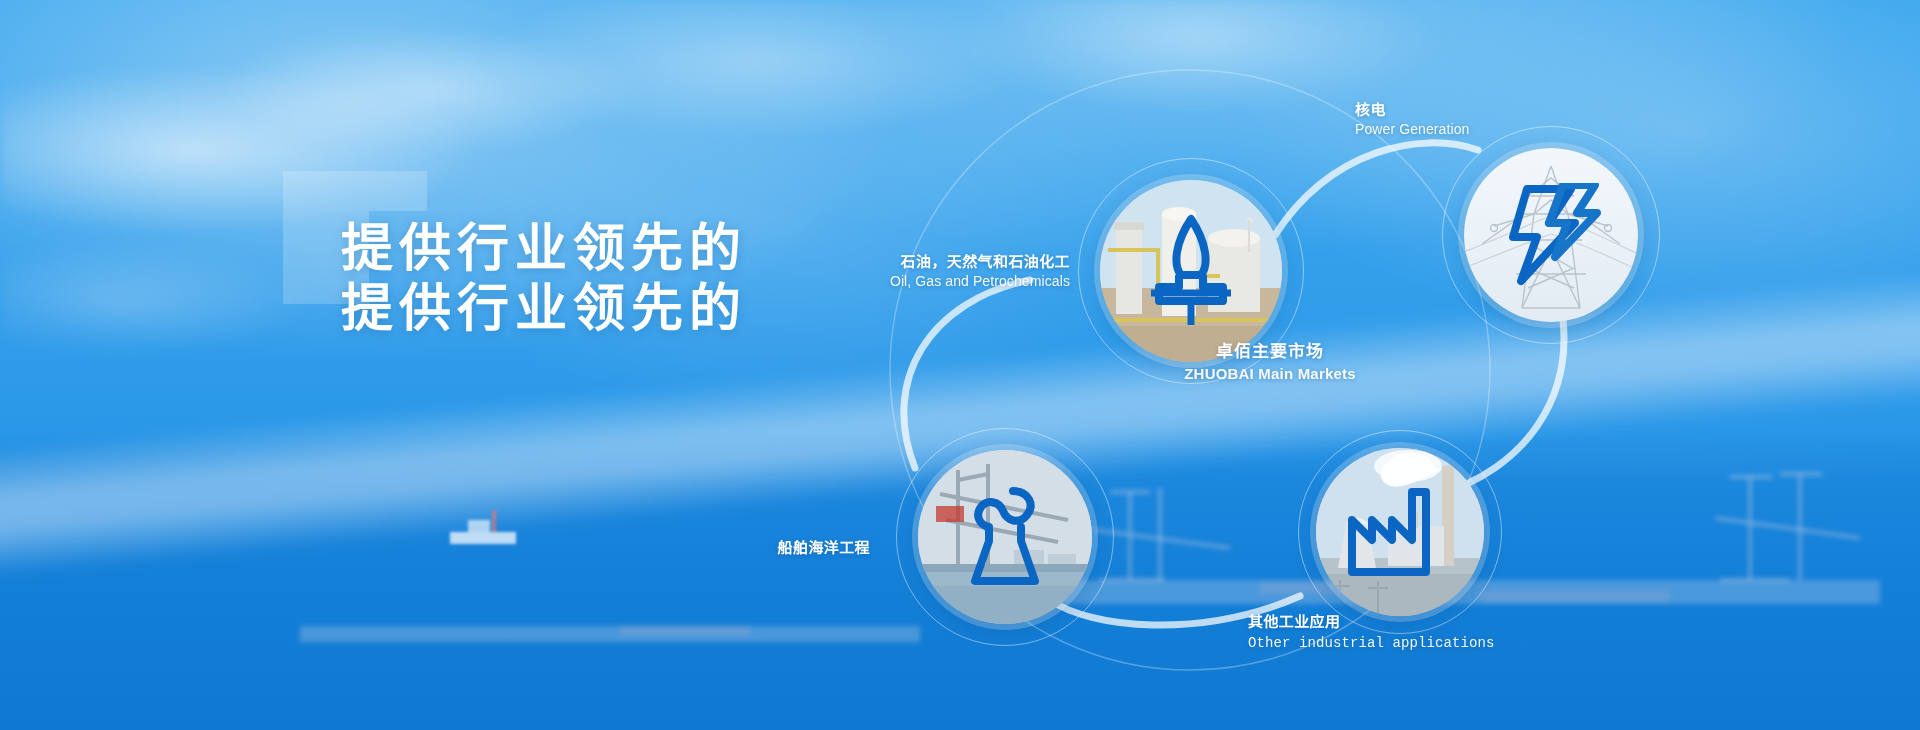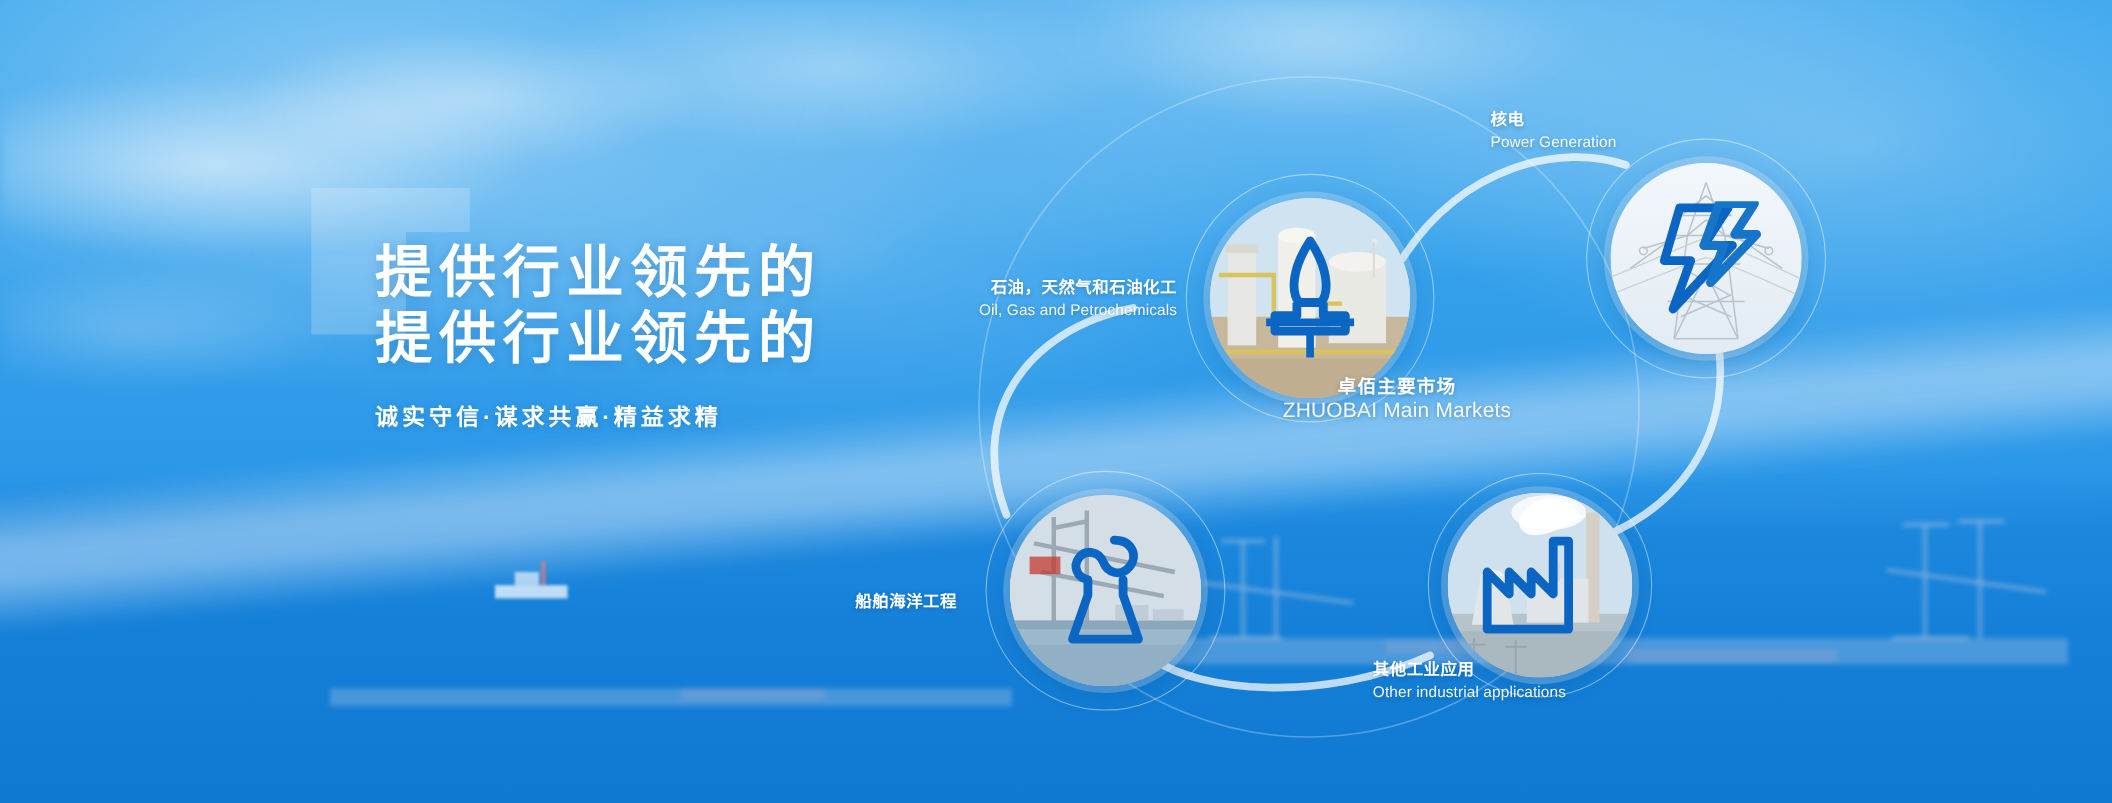--- a/index.html
+++ b/index.html
@@ -148,21 +148,21 @@
     text-shadow:0 1px 4px rgba(10,60,110,.32);
   }
   .label .en {
     font-size:14px; font-weight:400; color:rgba(255,255,255,.94); line-height:19px;
     letter-spacing:.1px;
     text-shadow:0 1px 4px rgba(10,60,110,.32);
   }
   .label.right-align { text-align:right; }
   .label.center-align { text-align:center; }
   .label-center .cn { font-size:17px; line-height:24px; letter-spacing:1px; }
-  .label-center .en { font-size:19px; font-weight:400; letter-spacing:.2px; }
+  .label-center .en { font-size:15px; font-weight:700; letter-spacing:.2px; }
 </style>
 </head>
 <body>
 
 <div class="banner">
 
   <div class="bg-sky"></div>
   <div class="bg-clouds"></div>
   <div class="hills"></div>
   <div class="bg-sea"></div>
@@ -191,21 +191,20 @@
     <rect x="28" y="14" width="22" height="12" fill="rgba(255,255,255,.7)"></rect>
     <rect x="52" y="4" width="4" height="22" fill="rgba(230,120,120,.8)"></rect>
   </svg>
 
   <div class="copy-block">
     <div class="corner-mark"></div>
     <div class="headline">
       <span>提供行业领先的</span>
       <span>提供行业领先的</span>
     </div>
-    <div class="tagline">诚实守信·谋求共赢·精益求精</div>
   </div>
 
   <div class="diagram">
 
     <svg class="arc-svg" viewBox="0 0 1920 730">
 
       <circle cx="1190" cy="370" r="300" fill="none" stroke="rgba(255,255,255,.28)" stroke-width="1.5"></circle>
 
       <path d="M1275 235 C1330 150, 1420 130, 1478 150" fill="none" stroke="rgba(255,255,255,.72)" stroke-width="7" stroke-linecap="round"></path>
 
@@ -348,21 +347,21 @@
             </g>
           </svg>
         </div>
         <div class="node-icon">
           <svg width="108" height="92" viewBox="0 0 108 92">
             <path d="M6 86 L6 34 L26 54 L26 34 L46 54 L46 34 L66 54 L66 6 L80 6 L80 86 Z" fill="none" stroke="#0b66c3" stroke-width="8" stroke-linejoin="round"></path>
           </svg>
         </div>
       </div>
     </div>
-    <div class="label" style="left:1248px; top:600px;">
+    <div class="label" style="left:1248px; top:614px;font-family:Liberation Mono, monospace;">
       <div class="cn">其他工业应用</div>
       <div class="en">Other industrial applications</div>
     </div>
 
     <div class="label center-align label-center" style="left:1120px; top:340px; width:300px;">
       <div class="cn">卓佰主要市场</div>
       <div class="en">ZHUOBAI Main Markets</div>
     </div>
 
   </div>

